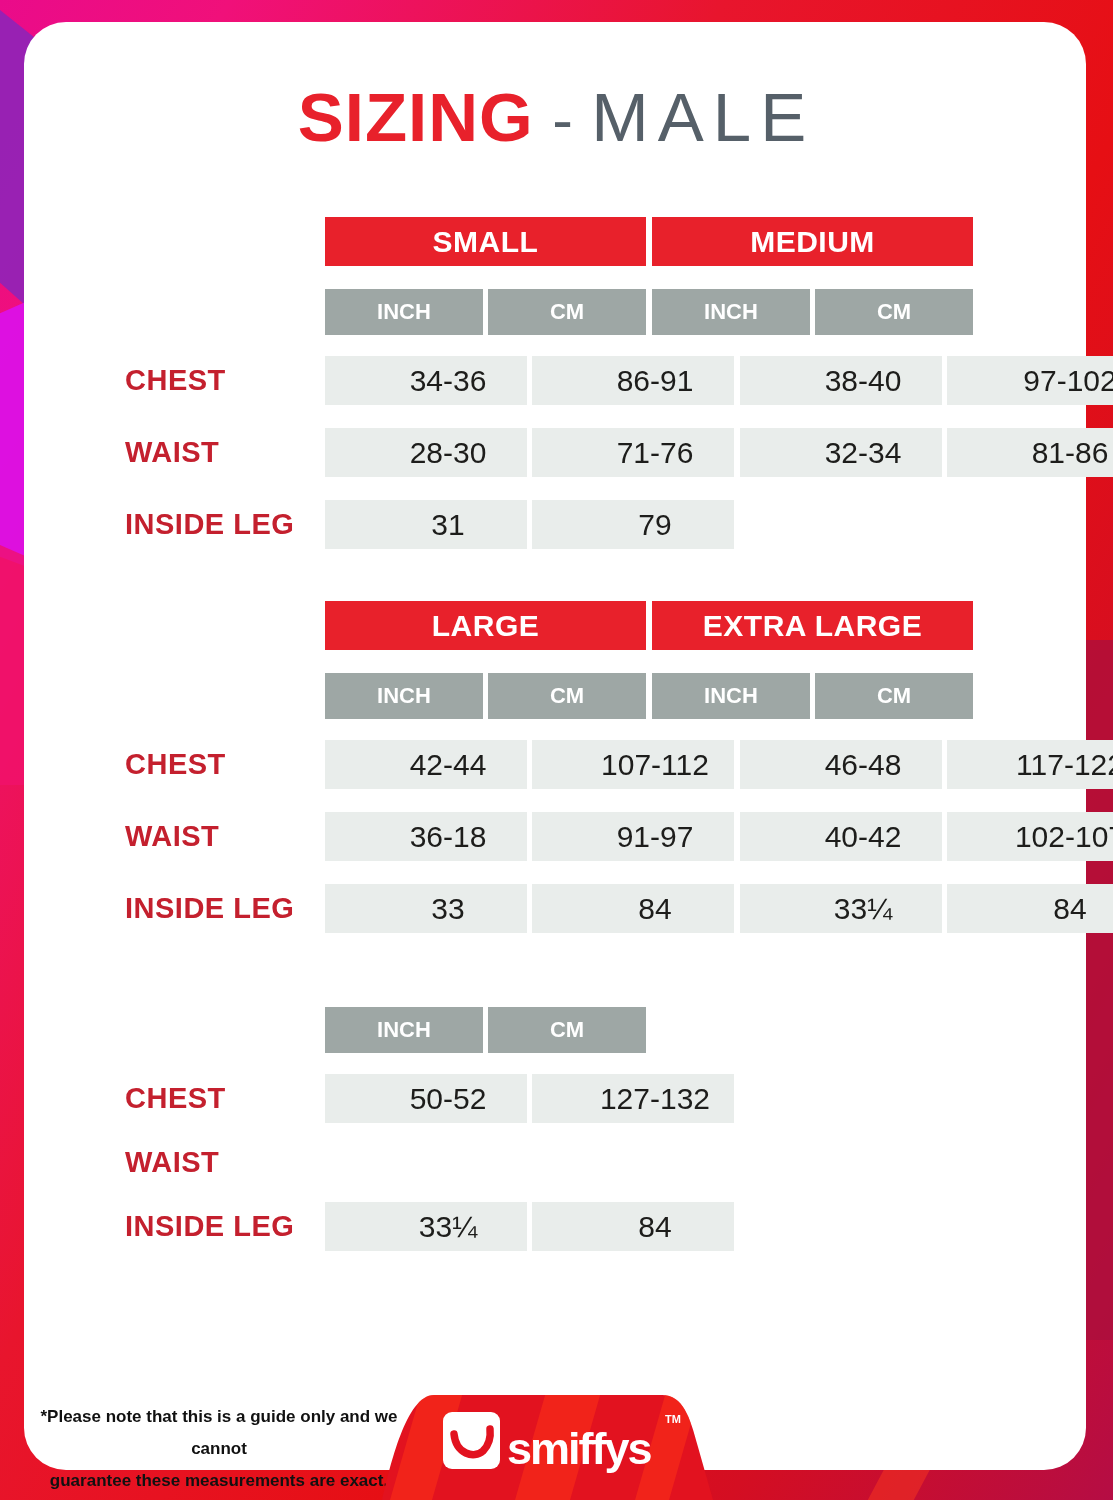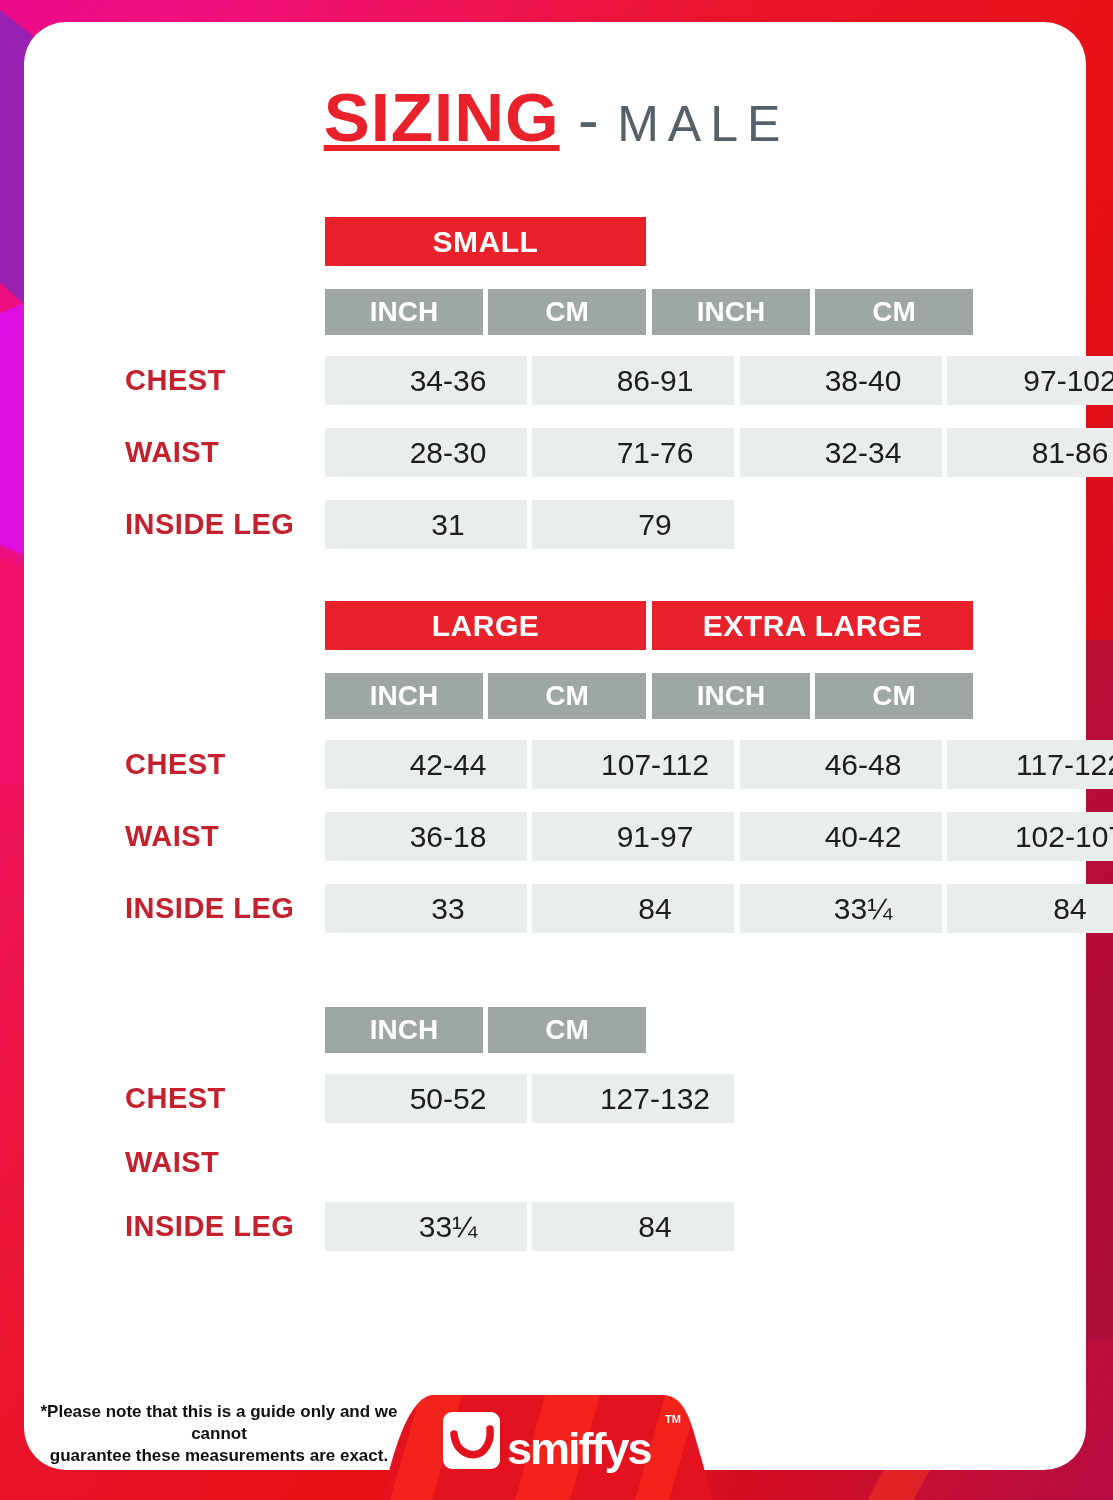--- a/index.html
+++ b/index.html
@@ -24,55 +24,55 @@
   .facet-streak1{left:560px;width:60px;}
   .facet-streak2{left:880px;width:46px;}
   
   .page{
     position:absolute;left:24px;top:22px;right:27px;bottom:30px;
     background:#ffffff;border-radius:42px;z-index:2;
   }
   .content{position:absolute;inset:0;z-index:3;}
   
   .title{position:absolute;top:78px;left:0;width:100%;text-align:center;white-space:nowrap;}
-  .title .primary{font-size:69px;font-weight:700;letter-spacing:1px;color:var(--accent-red);text-decoration:underline;}
+  .title .primary{font-size:69px;font-weight:700;letter-spacing:1px;color:var(--accent-red);}
   .title .sep{font-size:62px;font-weight:400;color:var(--title-gray);margin:0 14px;}
-  .title .secondary{font-size:50px;font-weight:300;letter-spacing:9px;color:var(--title-gray);}
+  .title .secondary{font-size:69px;font-weight:300;letter-spacing:9px;color:var(--title-gray);}
   
   .sizing-table{position:absolute;left:125px;}
   .t0{top:217px;} .t1{top:601px;} .t2{top:984px;}
   .row{display:flex;gap:6px;align-items:stretch;}
   .label-spacer,.row-label{flex:0 0 194px;}
   .header-row{margin-bottom:23px;}
   .unit-row{margin-bottom:21px;}
   .data-row{margin-bottom:23px;}
   .group{display:flex;gap:5px;}
   .size-bar{
     width:321px;height:49px;background:var(--accent-red);color:#fff;
     display:flex;align-items:center;justify-content:center;
     font-size:30px;font-weight:700;letter-spacing:.5px;
   }
   .unit-cell{
     width:158px;height:46px;background:var(--unit-gray);color:#fff;
     display:flex;align-items:center;justify-content:center;
-    font-size:28px;font-weight:700;
+    font-size:22px;font-weight:700;
   }
   .data-cell{
     width:158px;height:49px;background:var(--cell-gray);color:var(--text-dark);
     display:flex;align-items:center;justify-content:center;
     font-size:30px;font-weight:400;padding-left:44px;
   }
   .row-label{
     display:flex;align-items:center;justify-content:flex-start;
     font-size:29px;font-weight:700;color:var(--label-red);letter-spacing:.5px;
   }
   
   .disclaimer{
     position:absolute;left:36px;top:1401px;width:366px;text-align:center;
-    font-size:17px;font-weight:700;color:#111;line-height:22px;z-index:4;
+    font-size:17px;font-weight:700;color:#111;line-height:32px;z-index:4;
   }
   .logo-tab{position:absolute;left:368px;top:1385px;z-index:4;}
 </style>
 </head>
 <body>
 
 <div class="canvas">
 
   <div class="frame"></div>
   <div class="facet facet-purple"></div>
@@ -89,20 +89,21 @@
     <div class="title">
       <span class="primary">SIZING</span>
       <span class="sep">-</span>
       <span class="secondary">MALE</span>
     </div>
 
     <div class="sizing-table t0">
         <div class="row header-row">
           <div class="label-spacer"></div>
           <div class="size-bar">SMALL</div>
+          <div class="size-bar">MEDIUM</div>
         </div>
         <div class="row unit-row">
           <div class="label-spacer"></div>
           <div class="group">
             <div class="unit-cell">INCH</div>
             <div class="unit-cell">CM</div>
           </div>
           <div class="group">
             <div class="unit-cell">INCH</div>
             <div class="unit-cell">CM</div>

